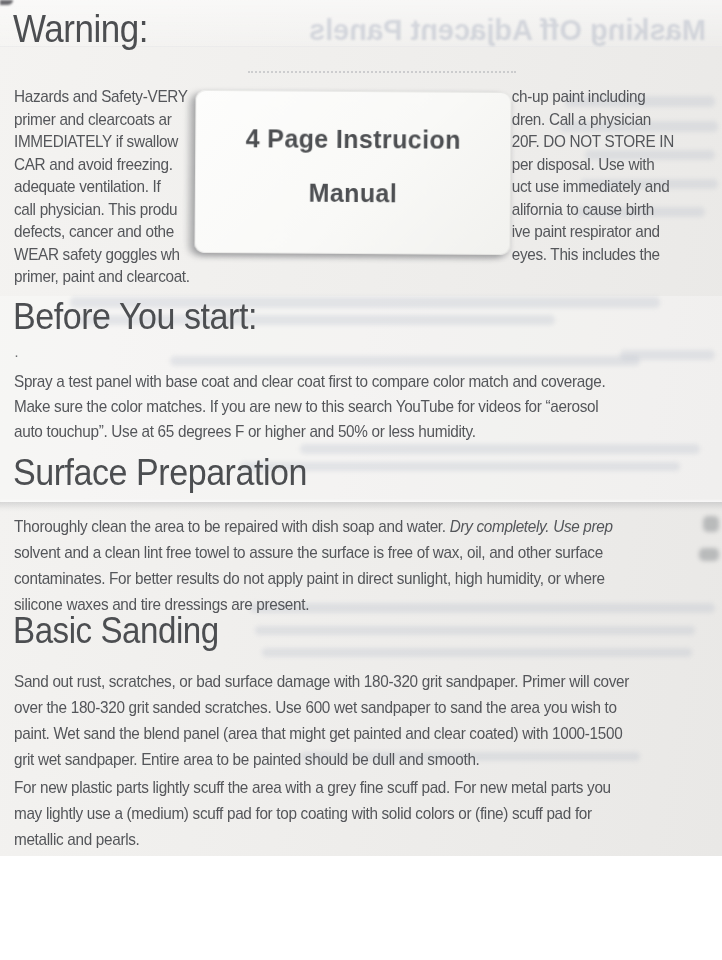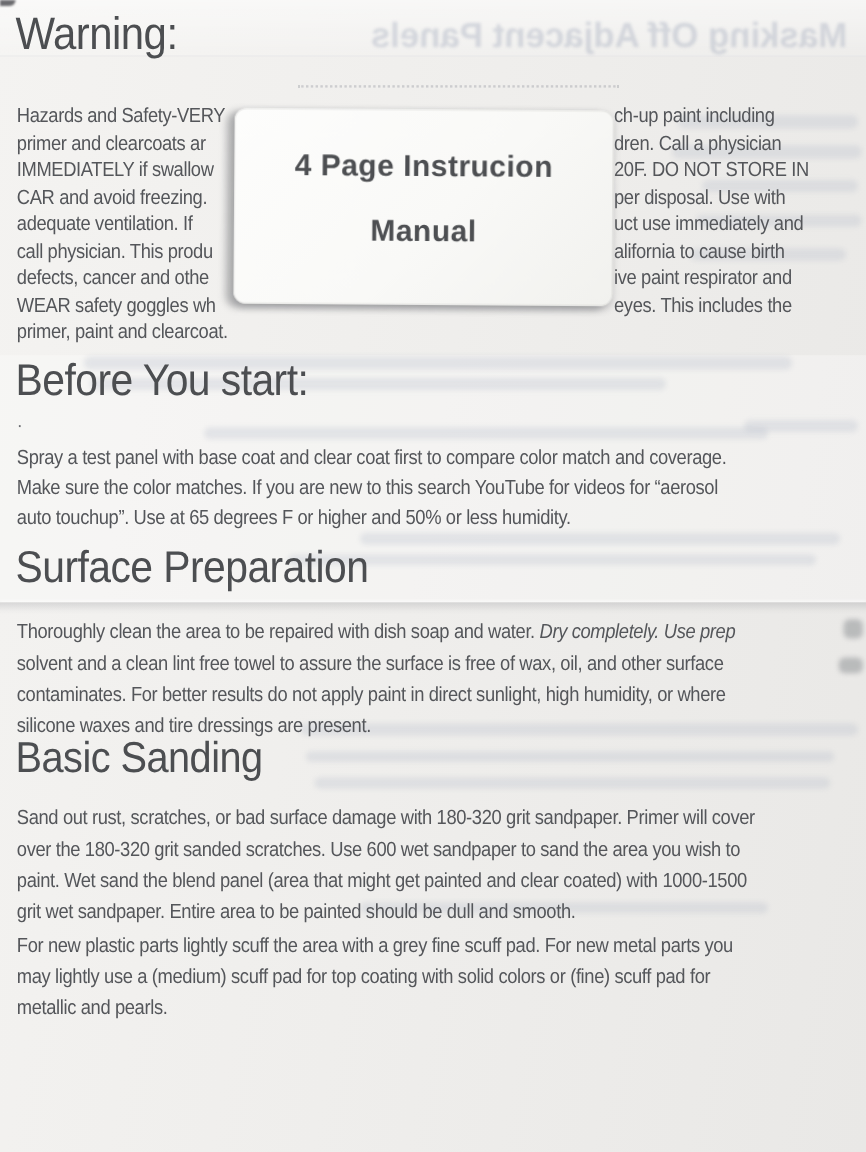--- a/index.html
+++ b/index.html
@@ -1,21 +1,21 @@
 <!DOCTYPE html>
 <html><head>
 <meta charset="utf-8">
 <style>
   html,body{margin:0;padding:0;}
   body{
     width:722px;height:960px;overflow:hidden;
     font-family:"Liberation Sans","DejaVu Sans",sans-serif;
   }
   .page{
-    position:absolute;left:0;top:0;width:722px;height:960px;overflow:hidden;
+    position:absolute;left:0;top:0;width:722px;height:856px;overflow:hidden;
     background:linear-gradient(100deg,#f4f3f1 0%,#efeeec 48%,#e9e8e6 100%);
   }
   .overlay{position:absolute;left:0;width:100%;pointer-events:none;}
   .top-strip{top:0;height:46px;
     background:linear-gradient(to bottom,rgba(255,255,255,.55),rgba(255,255,255,.12));
     border-bottom:1px solid rgba(130,132,138,.10);}
   .bright-band{top:296px;height:206px;background:rgba(255,255,255,.30);}
   .crease{top:502px;height:10px;
     background:linear-gradient(to bottom,rgba(105,107,115,.20),rgba(105,107,115,.03) 70%,rgba(105,107,115,0));
     box-shadow:0 -2px 2px rgba(255,255,255,.5);}

